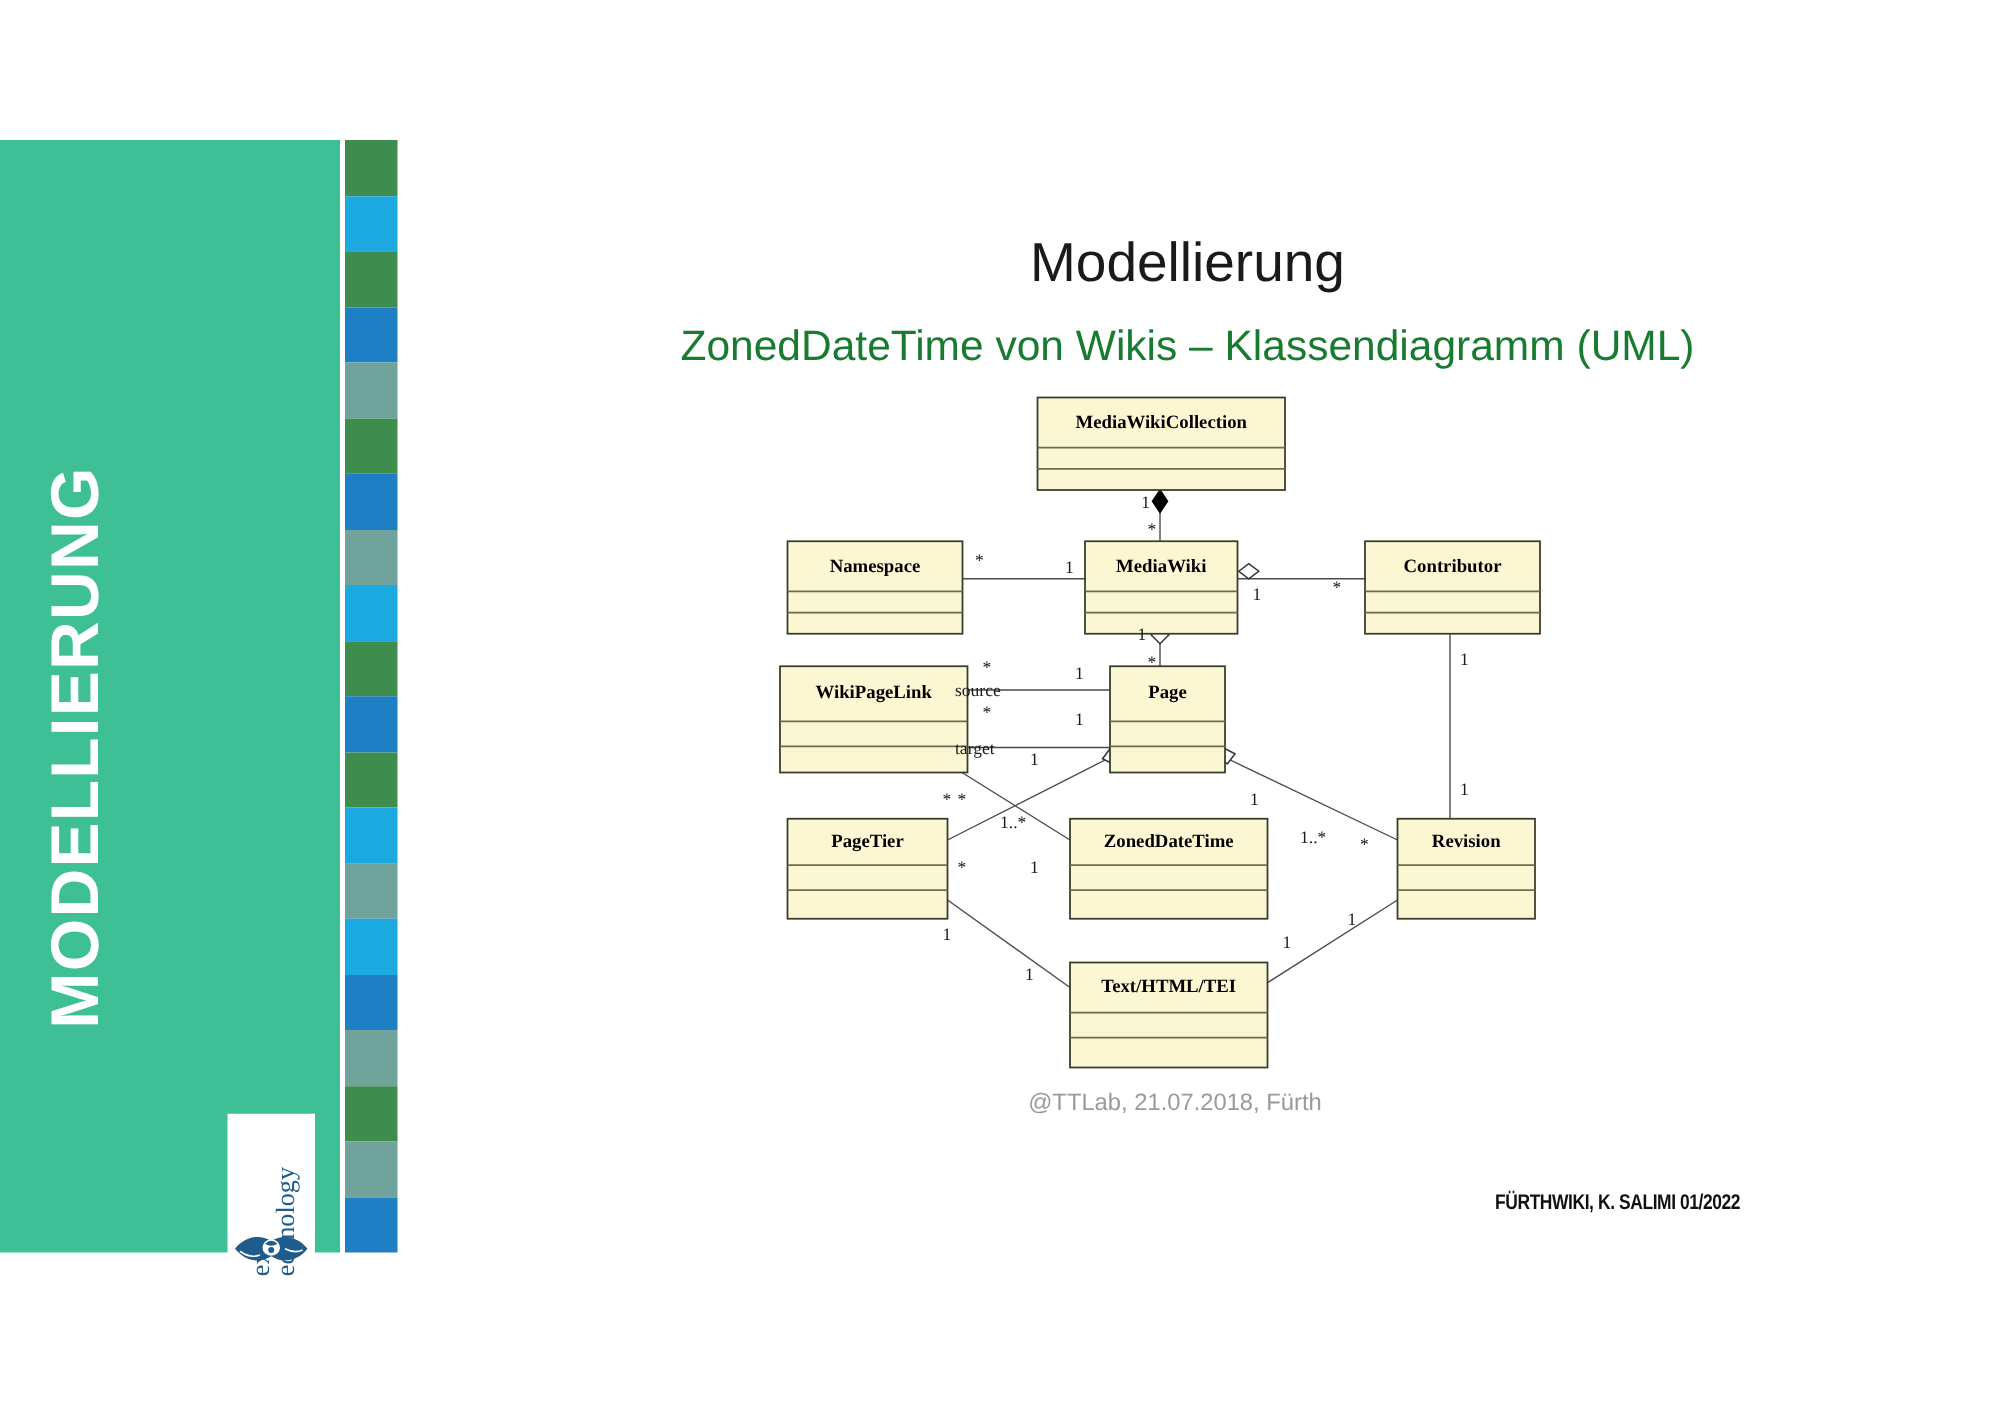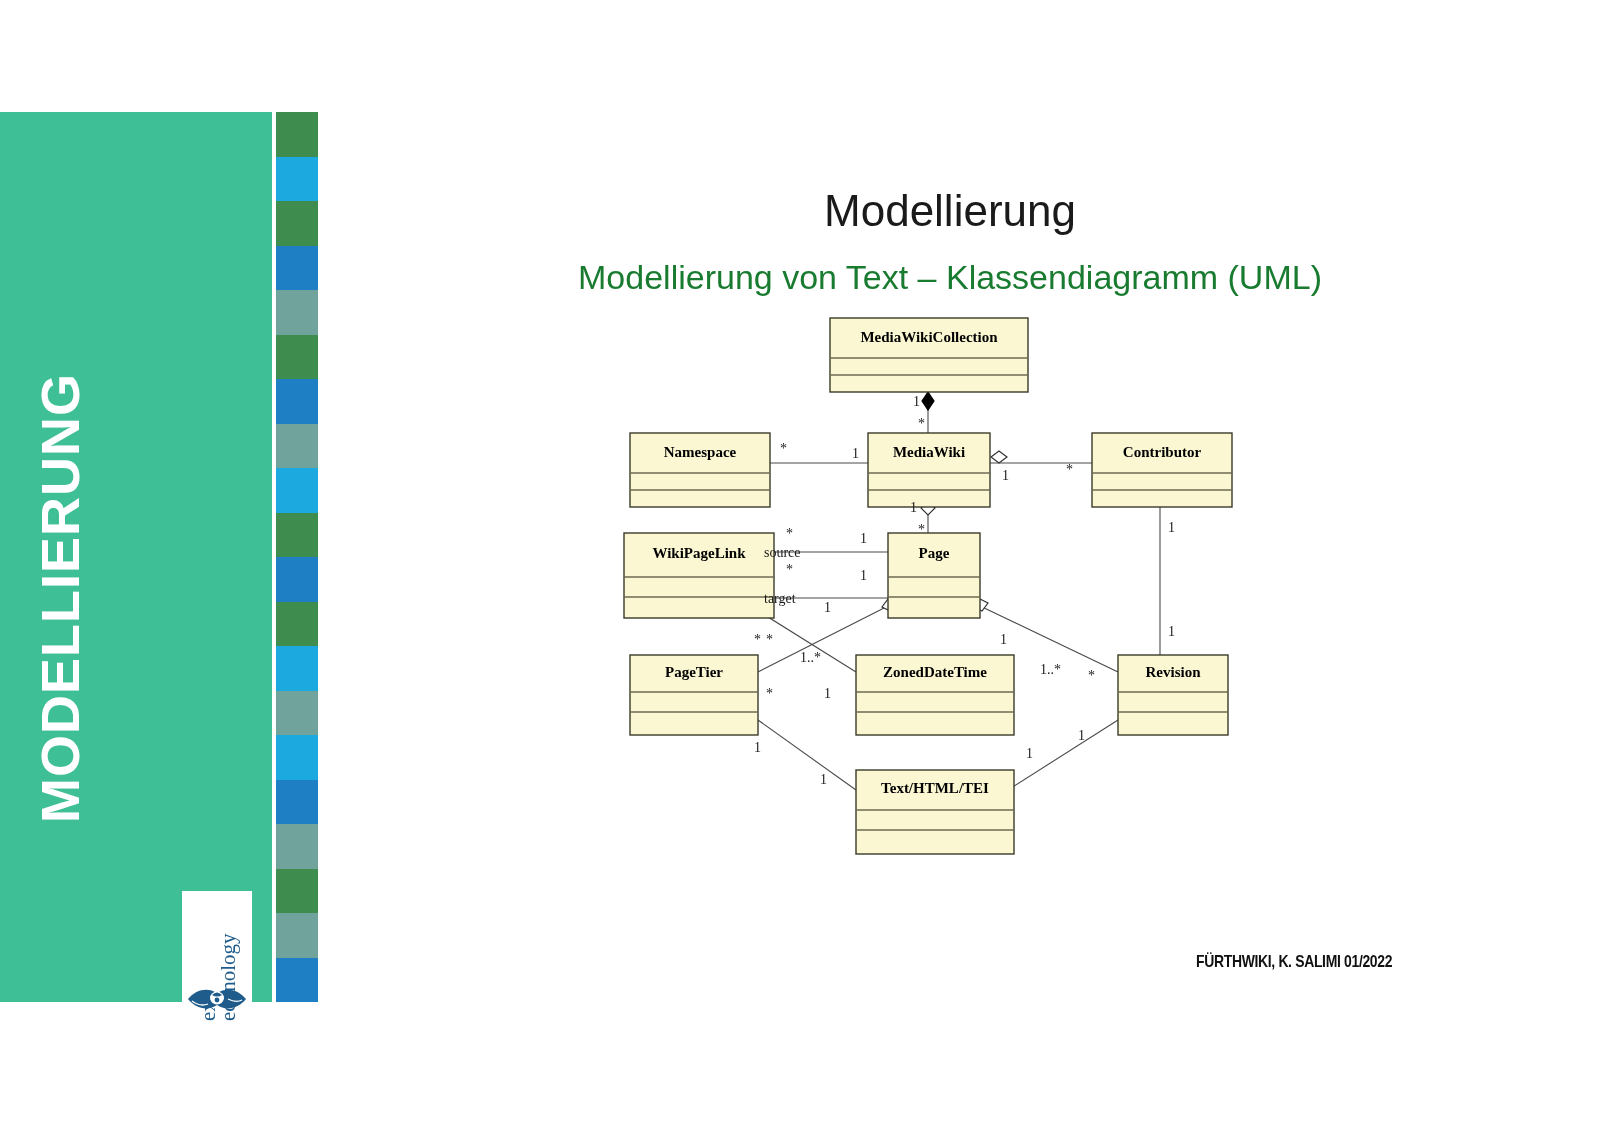--- a/index.html
+++ b/index.html
@@ -222,21 +222,21 @@
       <div class="blk" style="background: rgb(111, 163, 155); height: 44.5px;"></div>
       <div class="blk" style="background: rgb(27, 169, 224); height: 44.5px;"></div>
       <div class="blk" style="background: rgb(30, 127, 196); height: 44.5px;"></div>
       <div class="blk" style="background: rgb(111, 163, 155); height: 44.5px;"></div>
       <div class="blk" style="background: rgb(62, 140, 78); height: 44.5px;"></div>
       <div class="blk" style="background: rgb(111, 163, 155); height: 44.5px;"></div>
       <div class="blk" style="background: rgb(30, 127, 196); height: 44.5px;"></div>
     </div>
 
   <div id="page-title">Modellierung</div>
-  <div id="page-subtitle">Modellierung von Text – Klassendiagramm (UML)</div>
+  <div id="page-subtitle">ZonedDateTime von Wikis – Klassendiagramm (UML)</div>
 
   <div id="diagram">
     <svg width="720" height="580" viewBox="0 0 720 580">
 
       <g>
 
         <line class="assoc" x1="340" y1="92" x2="340" y2="140"></line>
 
         <line class="assoc" x1="182" y1="163" x2="280" y2="163"></line>
 
@@ -384,15 +384,16 @@
 
         <text class="mult" x="166" y="452">1</text>
         <text class="mult" x="232" y="484">1</text>
 
         <text class="mult" x="490" y="440">1</text>
         <text class="mult" x="438" y="458">1</text>
       </g>
     </svg>
   </div>
 
+  <div id="diagram-caption">@TTLab, 21.07.2018, Fürth</div>
   <div id="slide-footer">FÜRTHWIKI, K. SALIMI 01/2022</div>
 
 </div>
 
 </body></html>

